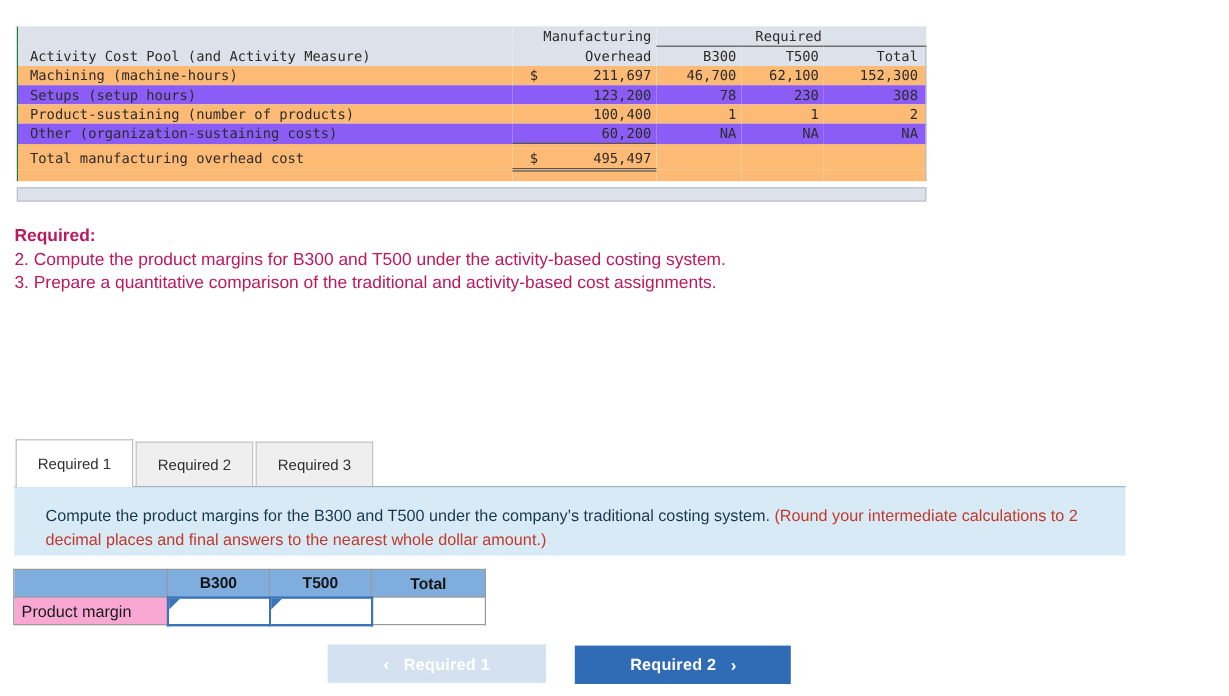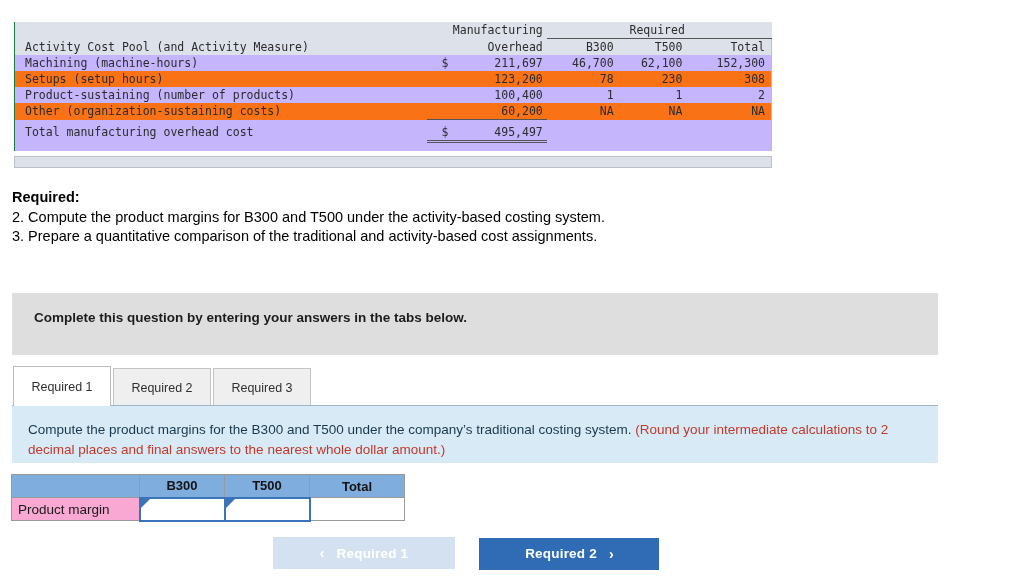--- a/index.html
+++ b/index.html
@@ -19,22 +19,22 @@
   table.data-table {
     border-collapse: collapse;
     font-family: "DejaVu Sans Mono", "Liberation Mono", monospace;
     font-size: 11.5px;
     color: #2c2c2c;
     width: 758px;
     table-layout: fixed;
   }
   table.data-table td, table.data-table th { padding: 0; font-weight: normal; }
   .dt-hdrband { background: #dde1ea; }
-  .dt-row-alt { background: #f97316; }
-  .dt-row-plain { background: #c4b5fd; padding-left: 29px; }
+  .dt-row-alt { background: #8b5cf6; }
+  .dt-row-plain { background: #fdba74; padding-left: 29px; }
   .c-label { width: 408px; padding-left: 10px !important; text-align: left; white-space: pre; }
   .c-mfg   { width: 118px; text-align: right; padding-right: 4px !important; }
   .c-b300  { width: 70px;  text-align: right; padding-right: 4px !important; }
   .c-t500  { width: 68px;  text-align: right; padding-right: 4px !important; }
   .c-total { width: 84px;  text-align: right; padding-right: 6px !important; }
   .rowh { height: 16px; line-height: 16px; }
   .money-cell { position: relative; }
   .money-cell .dollar { position: absolute; left: 14px; top: 0; }
   .activity-group-label { text-align: center; }
   .act-underline { border-bottom: 1px solid #555; }
@@ -45,21 +45,21 @@
   .dt-leftborder { border-left: 1px solid #15803d; }
   .dt-rightborder { border-right: 1px solid #b9bfcb; }
   .table-footer-bar {
     position: absolute; left: 14px; top: 156px; width: 758px; height: 12px;
     background: #dde1ea; border: 1px solid #b9bfcb;
   }
 
   
   .required-block {
     position: absolute; left: 12px; top: 188px; width: 860px;
-    font-size: 14.5px; color: #000000; line-height: 19.5px;
+    font-size: 14.5px; color: #be185d; line-height: 19.5px;
   }
   .required-title { font-weight: bold; }
   .required-line { white-space: nowrap; }
 
   
   .gray-panel {
     position: absolute; left: 12px; top: 293px; width: 926px; height: 62px;
     background: #dedede;
   }
   .gray-panel .gp-text {
@@ -88,21 +88,21 @@
     height: 40px;
   }
 
   
   .blue-panel {
     position: absolute; left: 12px; top: 405px; width: 926px; height: 58px;
     background: #d9eaf7;
     border-top: 1px solid #9fb5c4;
   }
   .blue-panel .bp-text {
-    position: absolute; left: 16px; top: 14px; width: 880px;
+    position: absolute; left: 26px; top: 14px; width: 880px;
     font-size: 13.5px; color: #18384d; line-height: 20px;
   }
   .bp-text .red { color: #c0392b; }
 
   
   .answer-table {
     position: absolute; left: 11px; top: 474px;
     border-collapse: collapse;
     font-size: 12.5px;
     color: #1a1a1a;
@@ -241,23 +241,20 @@
     </table>
   </div>
   <div class="table-footer-bar"></div>
 
   <div class="required-block">
     <div class="required-title">Required:</div>
     <div class="required-line">2. Compute the product margins for B300 and T500 under the activity-based costing system.</div>
     <div class="required-line">3. Prepare a quantitative comparison of the traditional and activity-based cost assignments.</div>
   </div>
 
-  <div class="gray-panel">
-    <div class="gp-text">Complete this question by entering your answers in the tabs below.</div>
-  </div>
 
   <div class="tabs-row">
     <div class="tab active">
         <span>Required 1</span>
       </div>
     <div class="tab">
         <span>Required 2</span>
       </div>
     <div class="tab">
         <span>Required 3</span>

